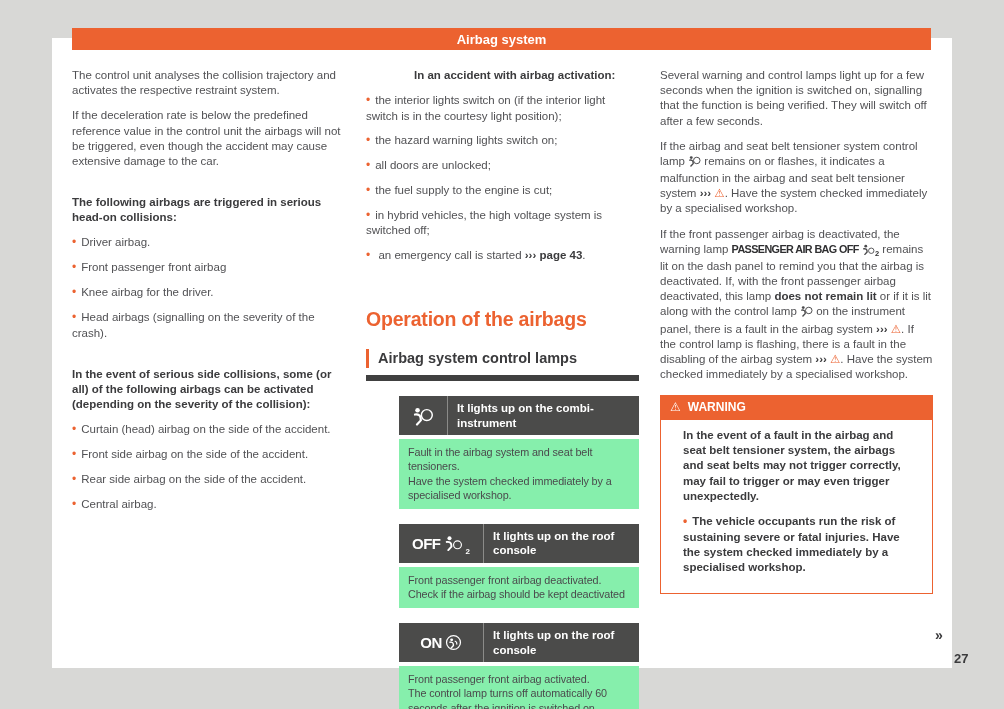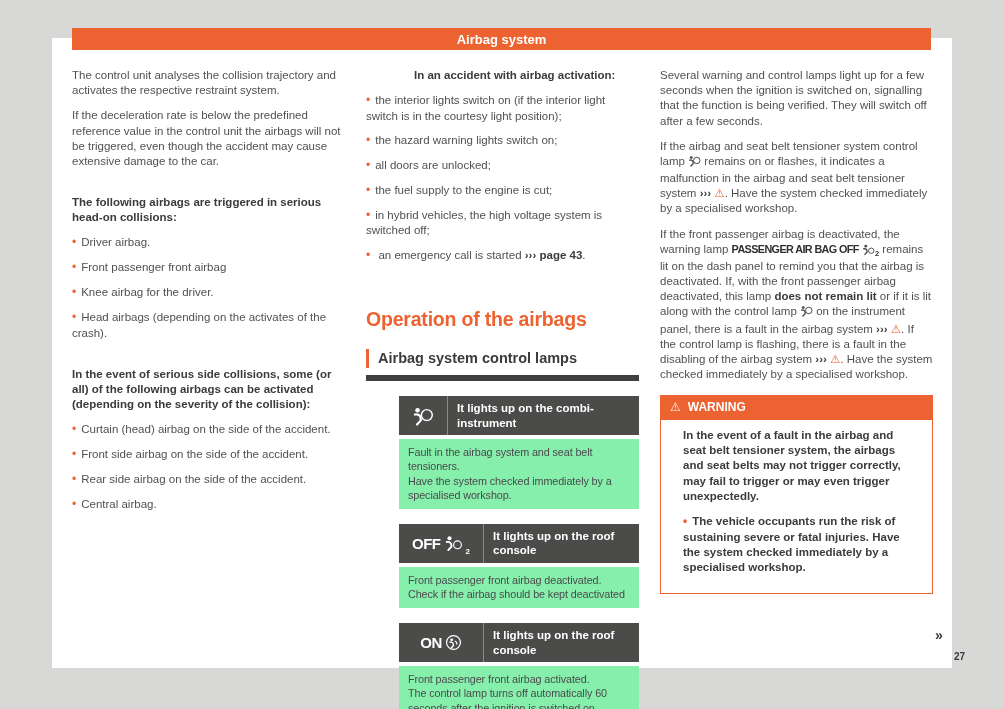--- a/index.html
+++ b/index.html
@@ -41,21 +41,21 @@
           color:#4a4a4c; letter-spacing:-0.1px; white-space:pre-line; }
   .warn { border:1px solid #ec6230; margin-top:13px; }
   .warn-h { background:#ec6230; color:#fff; font-weight:700; font-size:12px; padding:4px 9px; display:flex; align-items:center; gap:7px; }
   .warn-b { background:#ffffff; padding:8px 22px 9px; font-weight:700; color:#3b3b3d; font-size:11.5px; line-height:1.32; }
   .warn-b .p:last-child { margin-bottom:0; }
   .pabo { font-weight:700; color:#2f2f31; letter-spacing:-0.6px; font-size:10.8px; }
   .icn { display:inline-block; vertical-align:-2px; }
   .icn svg { display:block; }
   .inl-icn { display:inline-block; vertical-align:-2px; color:#4a4a4c; }
   .tiny-sub { font-size:7.5px; font-weight:700; color:#2f2f31; vertical-align:-3px; }
-  .pageno { position:absolute; left:954px; top:651px; font-size:10px; font-weight:700; color:#3b3b3d; }
+  .pageno { position:absolute; left:954px; top:651px; font-size:13px; font-weight:700; color:#3b3b3d; }
   .cont { position:absolute; left:935px; top:627px; font-size:14px; font-weight:700; color:#3b3b3d; }
 </style>
 </head>
 <body>
 
 <div class="canvas">
   <div class="page"></div>
 
   <div class="titlebar">
     <span>Airbag system</span>
@@ -63,21 +63,21 @@
 
   <div class="columns">
 
     <div class="col">
       <p class="p">The control unit analyses the collision trajectory and activates the respective restraint system.</p>
       <p class="p">If the deceleration rate is below the predefined reference value in the control unit the airbags will not be triggered, even though the accident may cause extensive damage to the car.</p>
       <div class="h gap">The following airbags are triggered in serious head-on collisions:</div>
       <div class="b">Driver airbag.</div>
       <div class="b">Front passenger front airbag</div>
       <div class="b">Knee airbag for the driver.</div>
-      <div class="b">Head airbags (depending on the activates of the crash).</div>
+      <div class="b">Head airbags (signalling on the severity of the crash).</div>
       <div class="h gap">In the event of serious side collisions, some (or all) of the following airbags can be activated (depending on the severity of the collision):</div>
       <div class="b">Curtain (head) airbag on the side of the accident.</div>
       <div class="b">Front side airbag on the side of the accident.</div>
       <div class="b">Rear side airbag on the side of the accident.</div>
       <div class="b">Central airbag.</div>
     </div>
 
     <div class="col">
       <div class="h first">In an accident with airbag activation:</div>
       <div class="b">the interior lights switch on (if the interior light switch is in the courtesy light position);</div>

